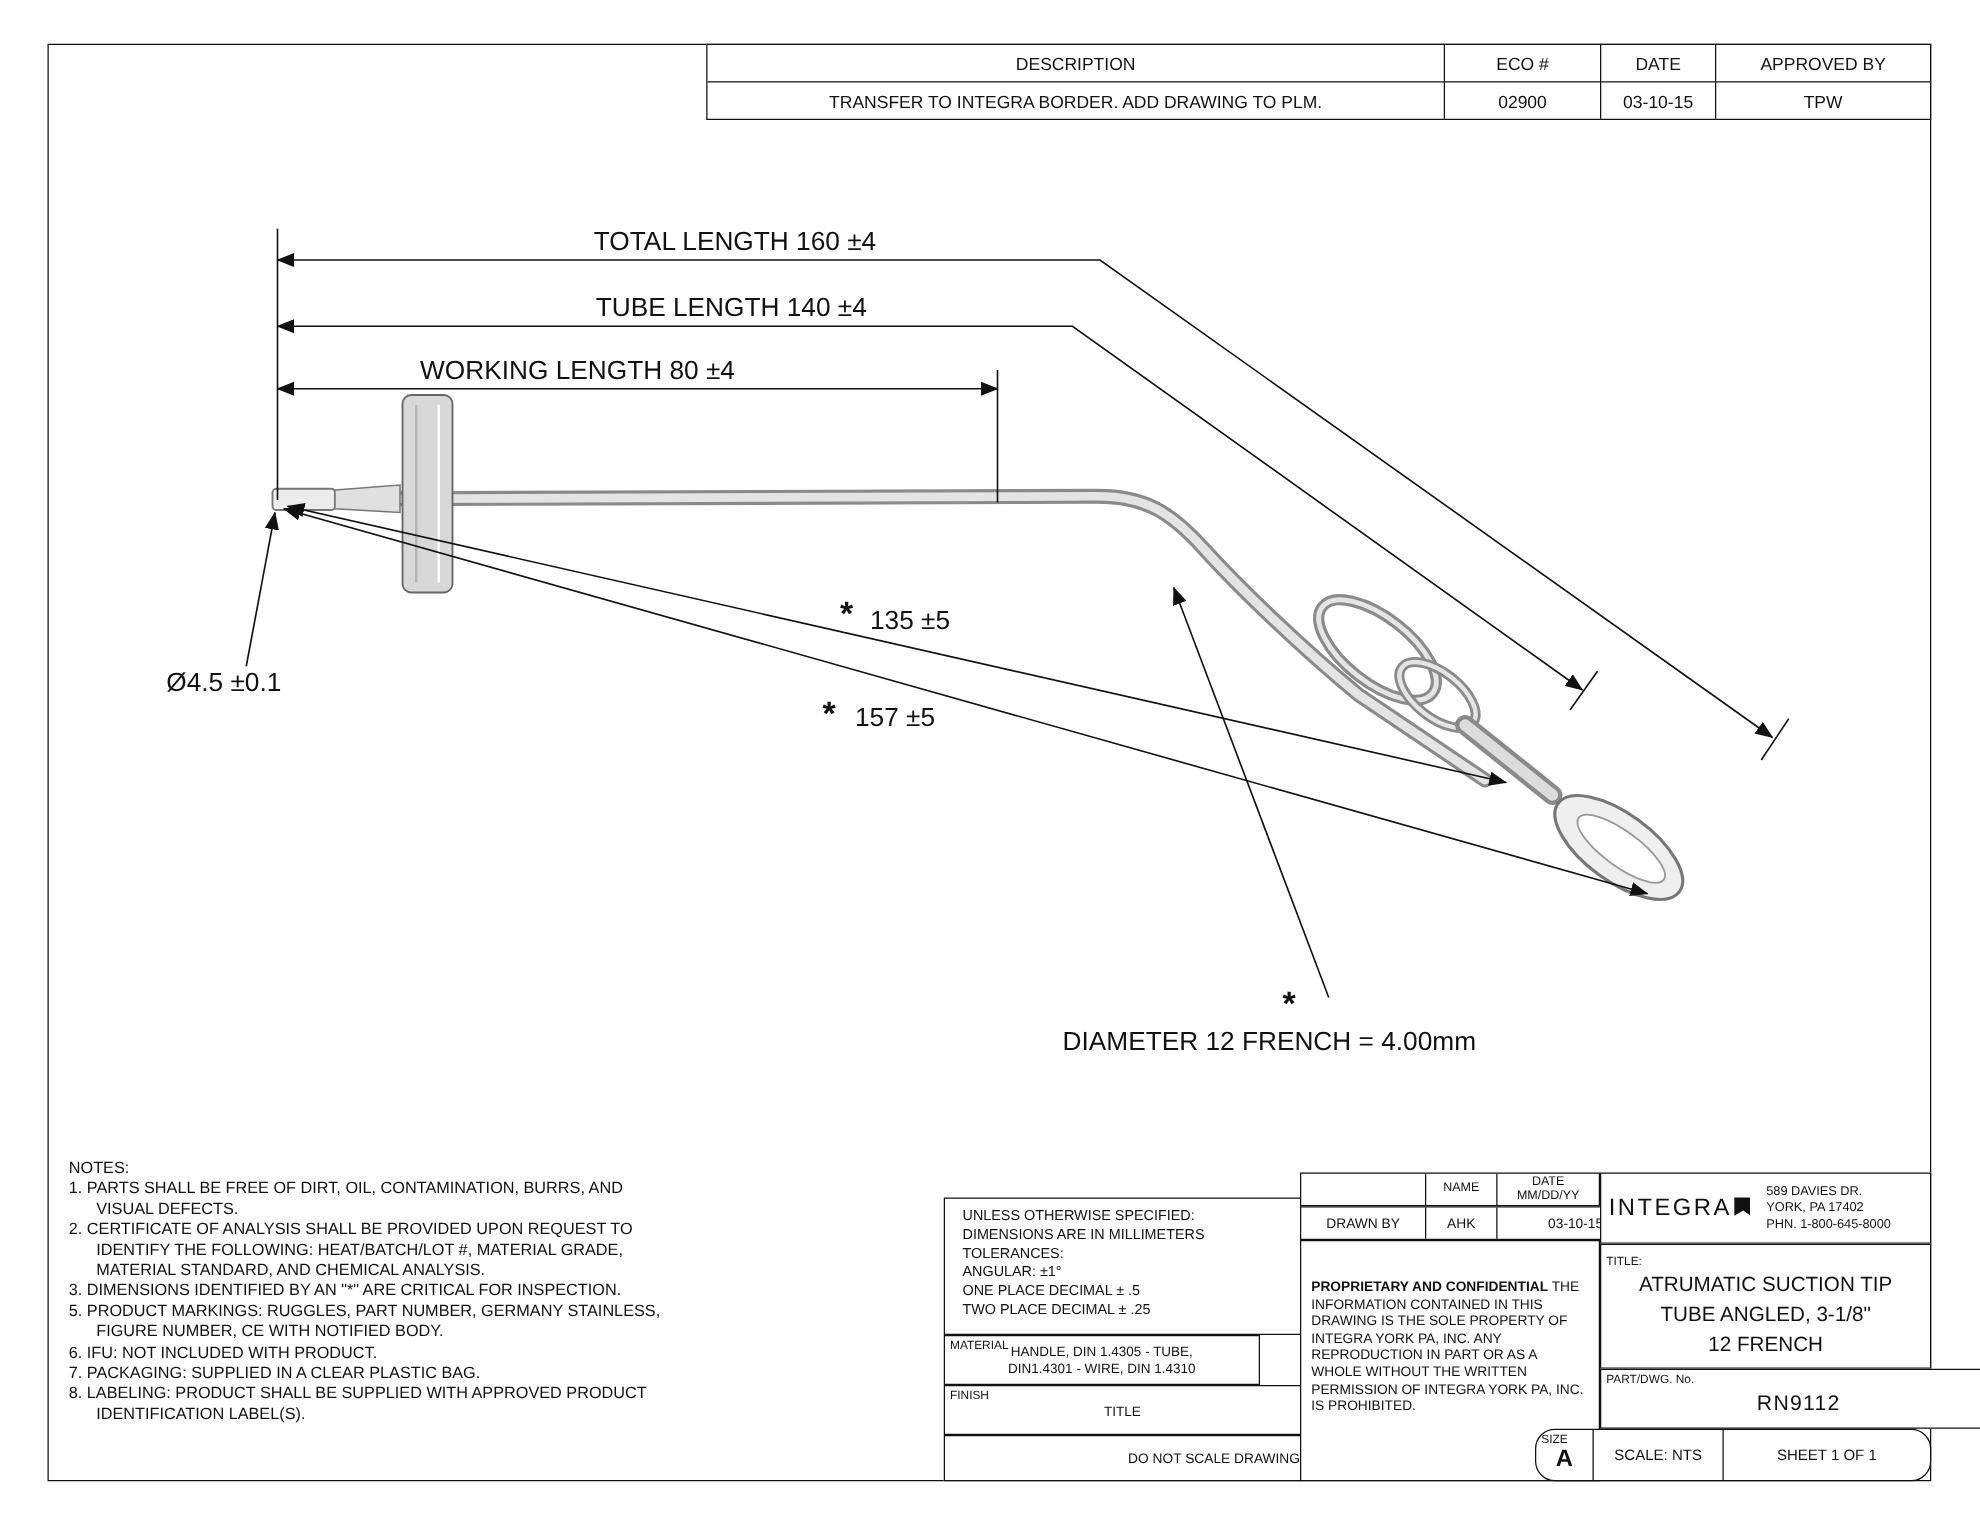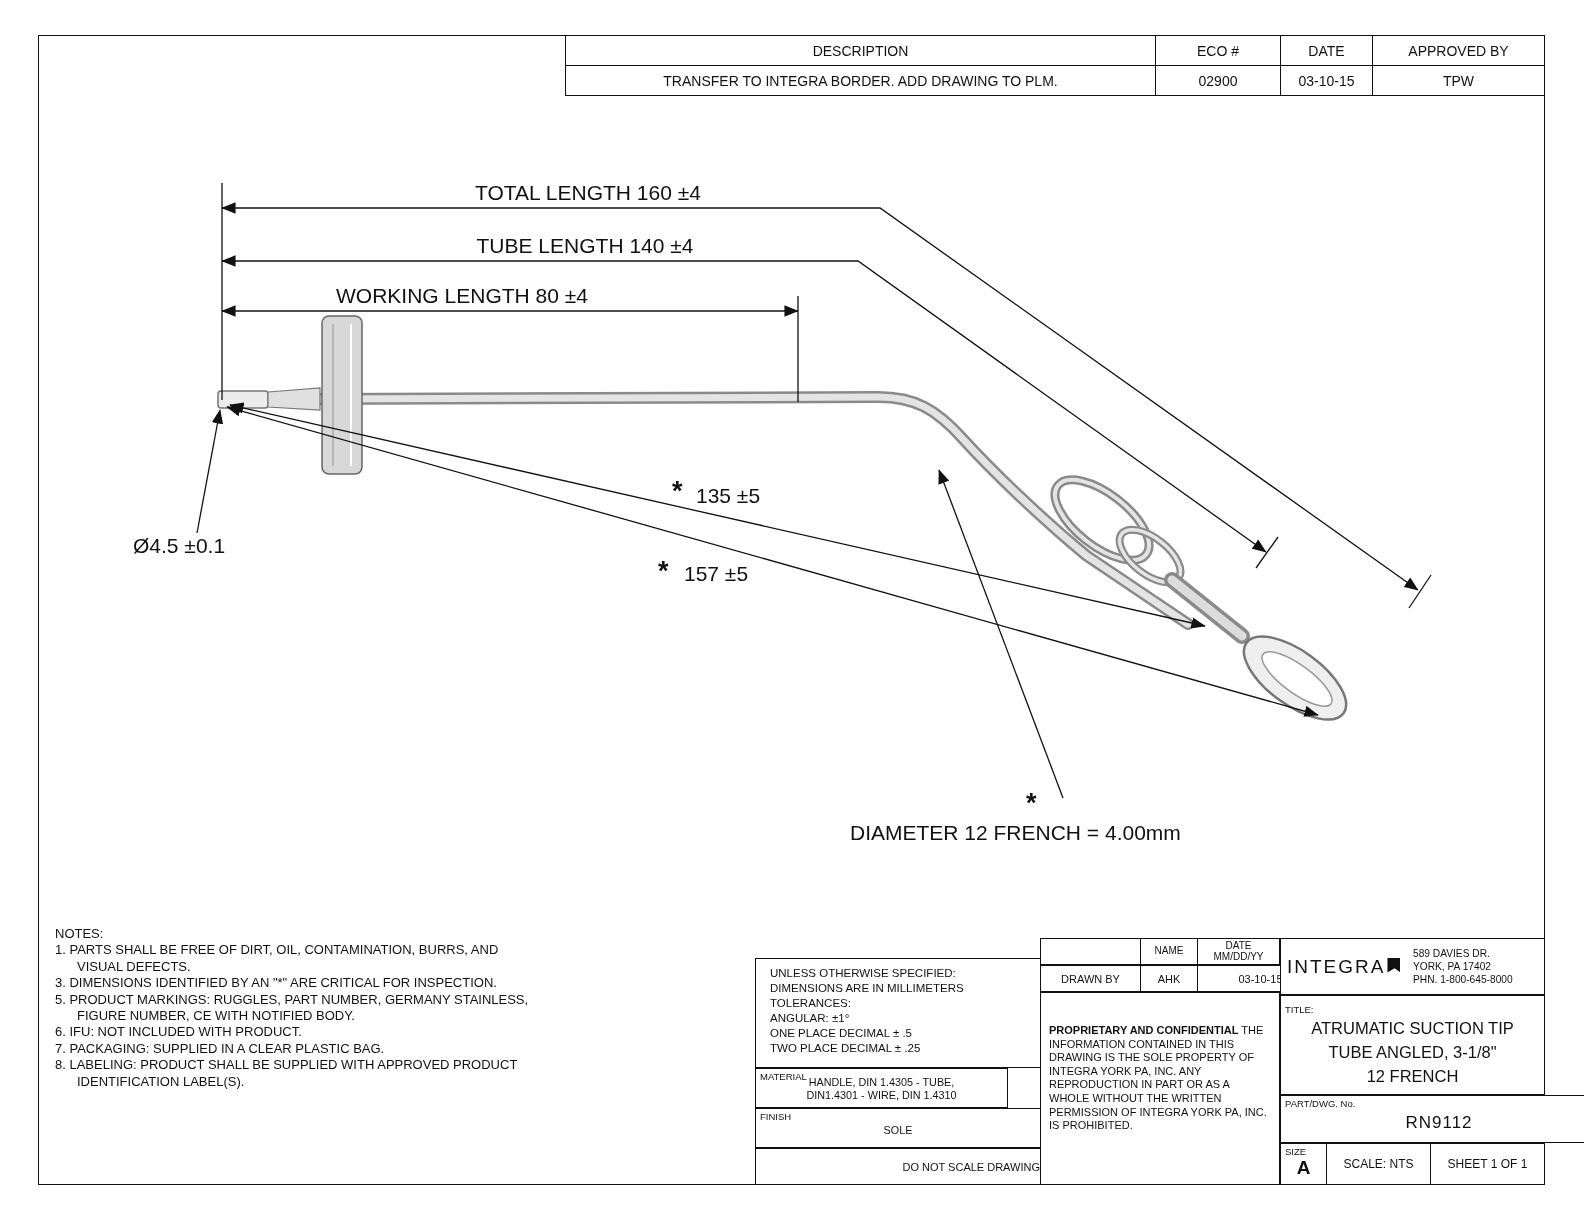--- a/index.html
+++ b/index.html
@@ -49,22 +49,22 @@
   .co-box{left:1280px;top:938px;width:265px;height:57px;display:flex;align-items:center;padding:0 6px;}
   .logo-wrap{display:flex;align-items:flex-start;width:126px;}
   .logo-text{font-size:19px;letter-spacing:2px;font-weight:500;}
   .logo-mark{display:inline-block;width:13px;height:15px;background:#111;margin-left:2px;margin-top:2px;
              clip-path:polygon(0 0,100% 0,100% 100%,55% 72%,0 100%);}
   .co-addr{font-size:10.2px;line-height:13.2px;}
   .title-box{left:1280px;top:995px;width:265px;height:100px;padding-top:20px;text-align:center;
              font-size:16.5px;line-height:24px;}
   .part-box{left:1280px;top:1095px;width:318px;height:48px;text-align:center;}
   .part-num{margin-top:17px;font-size:17px;letter-spacing:1px;}
-  .size-row{left:1280px;top:1143px;width:265px;height:42px;display:grid;
-            grid-template-columns:46px 104px auto;}
+  .size-row{left:1228px;top:1143px;width:317px;height:42px;display:grid;
+            grid-template-columns:46px 104px auto;border-radius:16px;}
   .size-row>div{border-right:1.5px solid #111;position:relative;display:flex;align-items:center;
                 justify-content:center;font-size:12px;}
   .size-row>div:last-child{border-right:none;}
   .size-val{font-size:19px;font-weight:bold;margin-top:8px;}
 
   
   .draw-svg{position:absolute;left:0;top:0;z-index:2;}
   svg text{font-family:"Liberation Sans",sans-serif;fill:#111;}
   .dim{stroke:#111;stroke-width:1.3;fill:none;}
   .dim-label{font-size:21px;}
@@ -138,20 +138,21 @@
       <div>TRANSFER TO INTEGRA BORDER. ADD DRAWING TO PLM.</div>
       <div>02900</div>
       <div>03-10-15</div>
       <div>TPW</div>
     </div>
   </div>
 
   <div class="abs notes">
     <div>NOTES:</div>
     <div class="note-item">1.  PARTS SHALL BE FREE OF DIRT, OIL, CONTAMINATION, BURRS, AND VISUAL DEFECTS.</div>
+    <div class="note-item">2.  CERTIFICATE OF ANALYSIS SHALL BE PROVIDED UPON REQUEST TO IDENTIFY THE FOLLOWING: HEAT/BATCH/LOT #, MATERIAL GRADE, MATERIAL STANDARD, AND CHEMICAL ANALYSIS.</div>
     <div class="note-item">3.  DIMENSIONS IDENTIFIED BY AN "*" ARE CRITICAL FOR INSPECTION.</div>
     <div class="note-item">5.  PRODUCT MARKINGS: RUGGLES, PART NUMBER, GERMANY STAINLESS, FIGURE NUMBER, CE WITH NOTIFIED BODY.</div>
     <div class="note-item">6.  IFU: NOT INCLUDED WITH PRODUCT.</div>
     <div class="note-item">7.  PACKAGING: SUPPLIED IN A CLEAR PLASTIC BAG.</div>
     <div class="note-item">8.  LABELING: PRODUCT SHALL BE SUPPLIED WITH APPROVED PRODUCT IDENTIFICATION LABEL(S).</div>
   </div>
 
   <div class="abs tb tol-box">
     <div>UNLESS OTHERWISE SPECIFIED:</div>
     <div>DIMENSIONS ARE IN MILLIMETERS</div>
@@ -161,21 +162,21 @@
     <div>TWO PLACE DECIMAL ± .25</div>
   </div>
 
   <div class="abs tb mat-box">
     <span class="mini-label">MATERIAL</span>
     <div class="mat-val">HANDLE, DIN 1.4305 - TUBE, DIN1.4301 - WIRE, DIN 1.4310</div>
   </div>
 
   <div class="abs tb fin-box">
     <span class="mini-label">FINISH</span>
-    <div class="fin-val">SOLE</div>
+    <div class="fin-val">TITLE</div>
   </div>
 
   <div class="abs tb dns-box">
     <span>DO NOT SCALE DRAWING</span>
   </div>
 
   <div class="abs tb so-head">
     <div></div>
     <div>NAME</div>
     <div>

